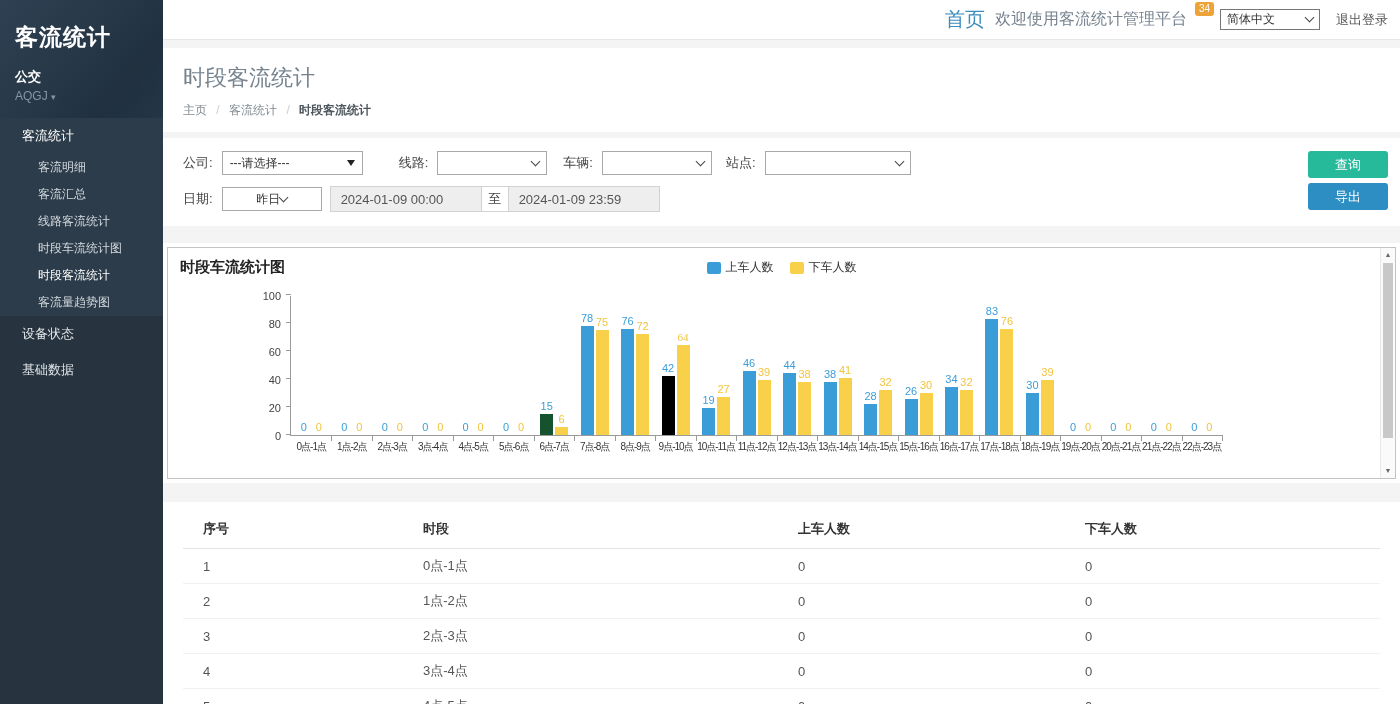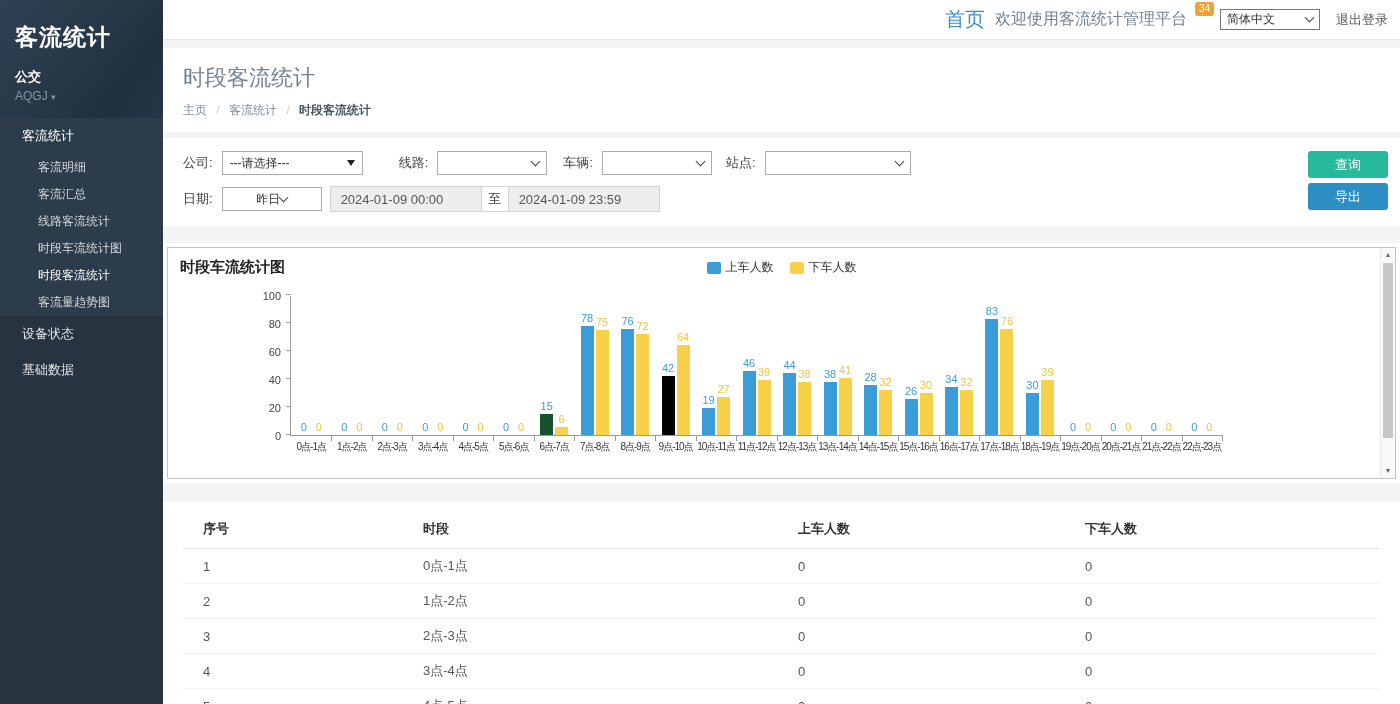--- a/index.html
+++ b/index.html
@@ -397,21 +397,21 @@
             </div>
             <div class="cat">
               <div class="bars">
                 <div class="barwrap">
                   <div class="bar" style="background: #000000; height: 58.8px;">
                     <span class="val" style="color: rgb(59, 157, 216);">42</span>
                   </div>
                 </div>
                 <div class="barwrap">
                   <div class="bar" style="background: rgb(248, 208, 74); height: 89.6px;">
-                    <span class="val" style="color: rgb(242, 196, 60);">64</span>
+                    <span class="val" style="color: rgb(242, 196, 60); font-family: Liberation Serif, serif;">64</span>
                   </div>
                 </div>
               </div>
               <span class="xlab">9点-10点</span>
             </div>
             <div class="cat">
               <div class="bars">
                 <div class="barwrap">
                   <div class="bar" style="background: rgb(59, 157, 216); height: 26.6px;">
                     <span class="val" style="color: rgb(59, 157, 216);">19</span>
@@ -466,21 +466,21 @@
                   <div class="bar" style="background: rgb(248, 208, 74); height: 57.4px;">
                     <span class="val" style="color: rgb(242, 196, 60);">41</span>
                   </div>
                 </div>
               </div>
               <span class="xlab">13点-14点</span>
             </div>
             <div class="cat">
               <div class="bars">
                 <div class="barwrap">
-                  <div class="bar" style="background: rgb(59, 157, 216); height: 50px;">
+                  <div class="bar" style="background: rgb(59, 157, 216); height: 31px;">
                     <span class="val" style="color: rgb(59, 157, 216);">28</span>
                   </div>
                 </div>
                 <div class="barwrap">
                   <div class="bar" style="background: rgb(248, 208, 74); height: 44.8px;">
                     <span class="val" style="color: rgb(242, 196, 60);">32</span>
                   </div>
                 </div>
               </div>
               <span class="xlab">14点-15点</span>

